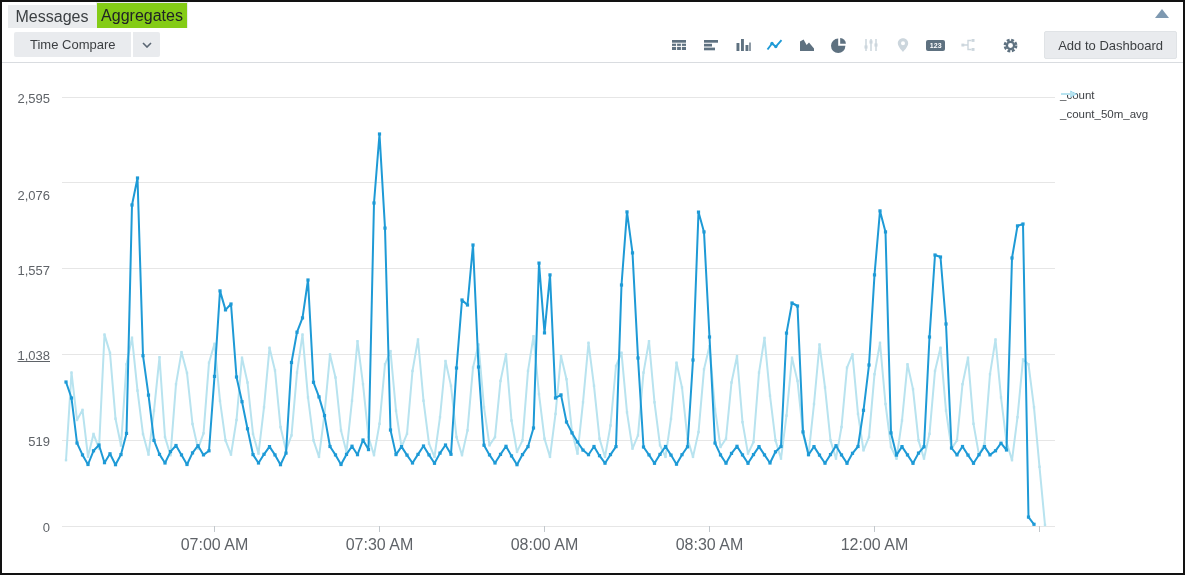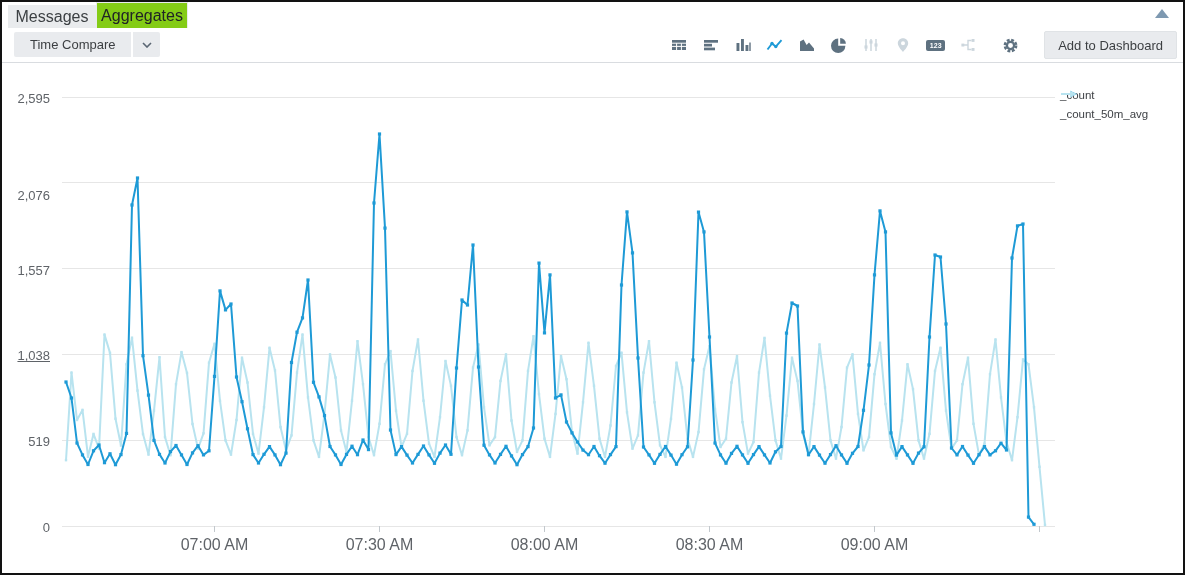--- a/index.html
+++ b/index.html
@@ -527,21 +527,21 @@
         <div class="axis-label-y" style="left: 6px; top: 457px;">0</div>
         <div class="axis-label-y" style="left: 6px; top: 371.2px;">519</div>
         <div class="axis-label-y" style="left: 6px; top: 285.4px; text-decoration: underline;">1,038</div>
         <div class="axis-label-y" style="left: 6px; top: 199.6px;">1,557</div>
         <div class="axis-label-y" style="left: 6px; top: 125px;">2,076</div>
         <div class="axis-label-y" style="left: 6px; top: 28px;">2,595</div>
         <div class="axis-label-x" style="left: 172.5px; top: 473px;">07:00 AM</div>
         <div class="axis-label-x" style="left: 337.5px; top: 473px;">07:30 AM</div>
         <div class="axis-label-x" style="left: 502.5px; top: 473px;">08:00 AM</div>
         <div class="axis-label-x" style="left: 667.5px; top: 473px;">08:30 AM</div>
-        <div class="axis-label-x" style="left: 832.5px; top: 473px;">09:00 AM</div>
+        <div class="axis-label-x" style="left: 832.5px; top: 473px;">12:00 AM</div>
       </div>
     <div class="legend" id="legend">
         <div class="legend-item">
           <svg width="19" height="10" viewBox="0 0 19 10">
             <path d="M1 5 H10" stroke="#1e9ad6" stroke-width="2"></path>
             <path d="M10 1.8 L17 5 L10 8.2 Z" fill="#1e9ad6"></path>
           </svg>
           <span>_count</span>
         </div>
         <div class="legend-item">

